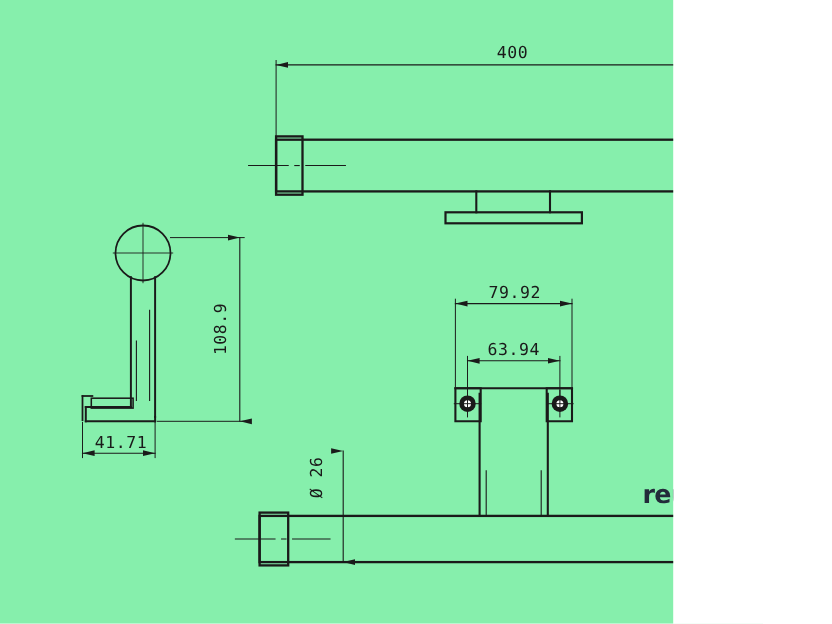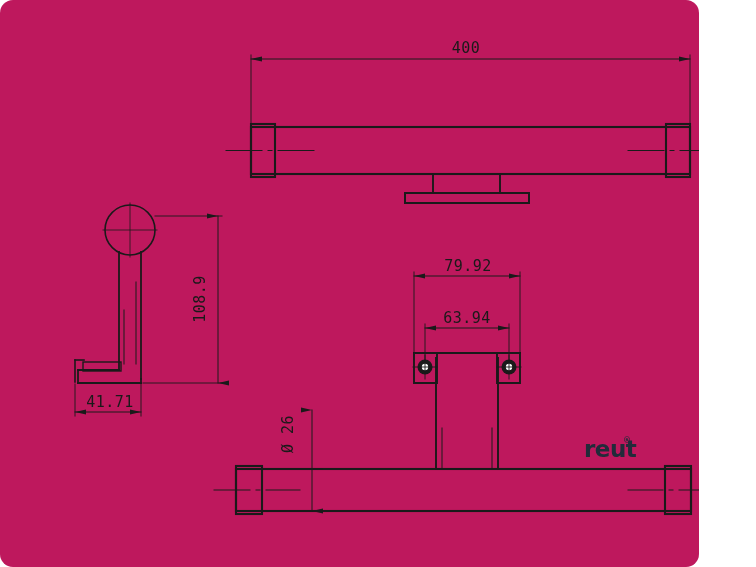--- a/index.html
+++ b/index.html
@@ -2,26 +2,25 @@
 <html><head>
 <meta charset="utf-8">
 <style>
   html, body {
     margin: 0;
     padding: 0;
     background: #ffffff;
   }
   #drawing-root {
     position: relative;
-    width: 699px;
+    width: 612px;
     height: 567px;
-    background: #be185d;
+    background: #86efac;
     overflow: hidden;
     font-family: "DejaVu Sans Mono", monospace;
-    border-radius: 13px;
   }
   svg.cad { display: block; }
   .dimtext {
     font-family: "DejaVu Sans Mono", monospace;
     font-size: 15px;
     fill: #1a1a1a;
     letter-spacing: 0.5px;
   }
   .logo-text {
     font-family: "DejaVu Sans", sans-serif;

